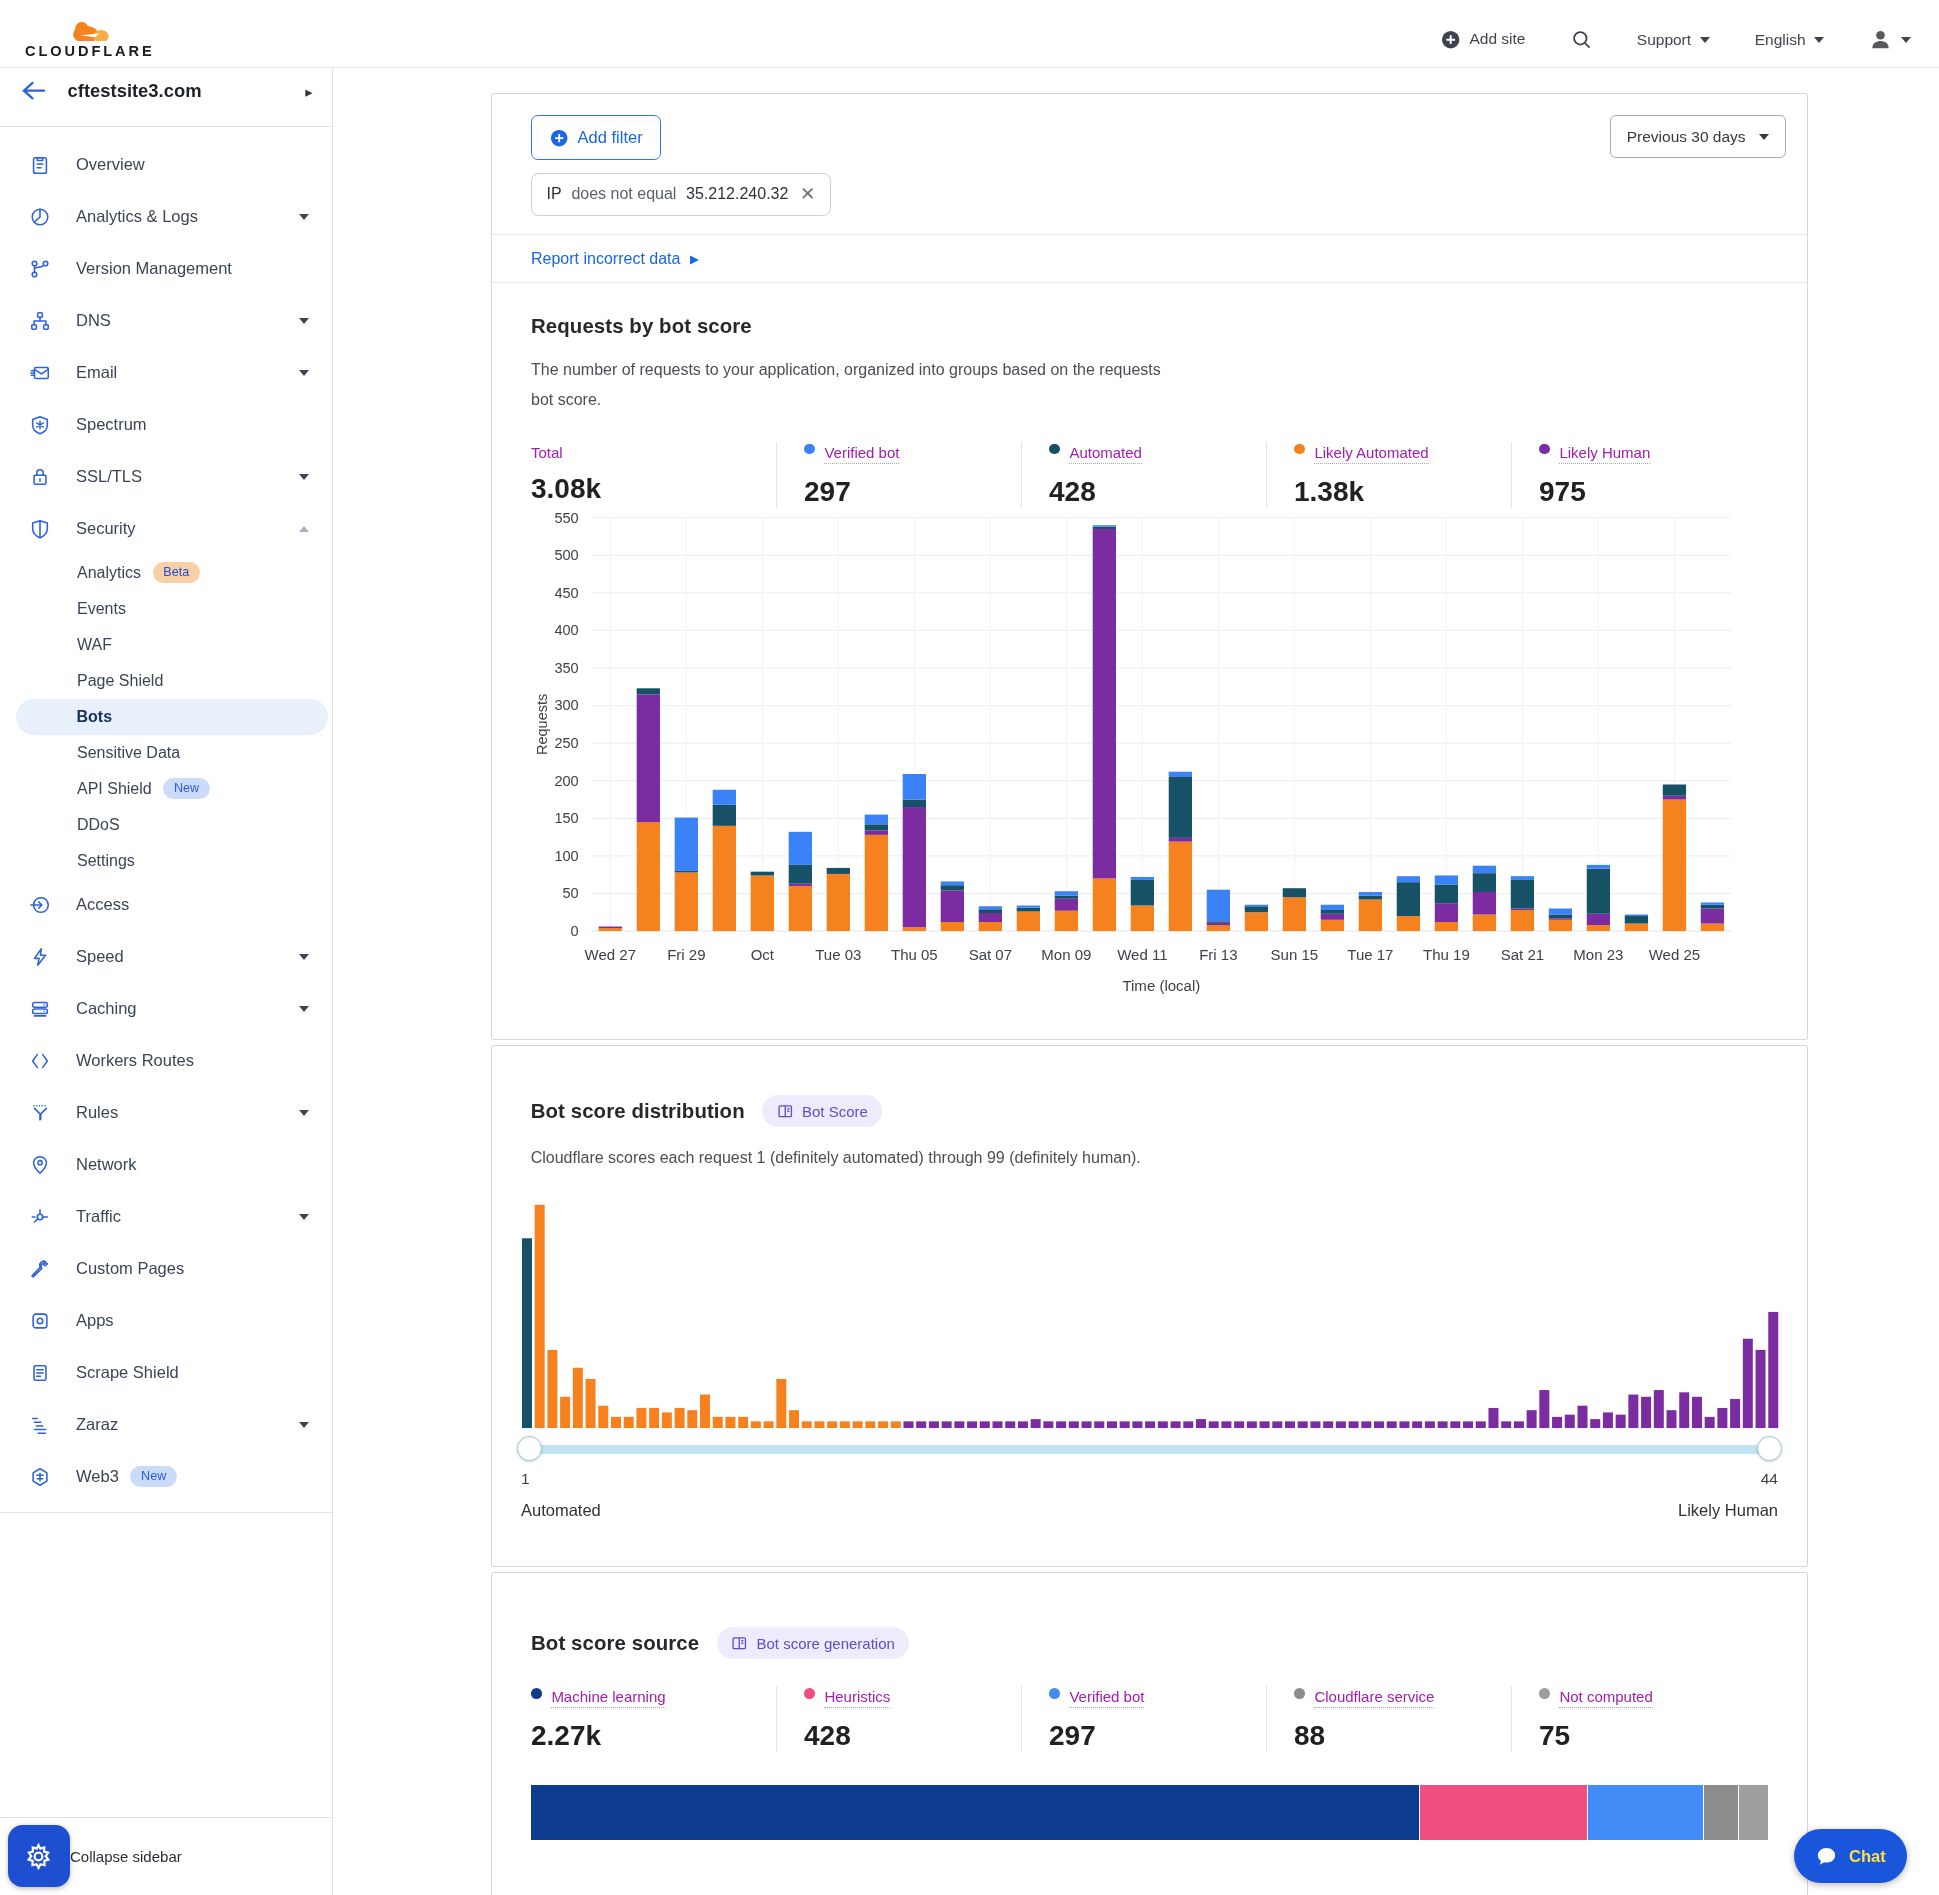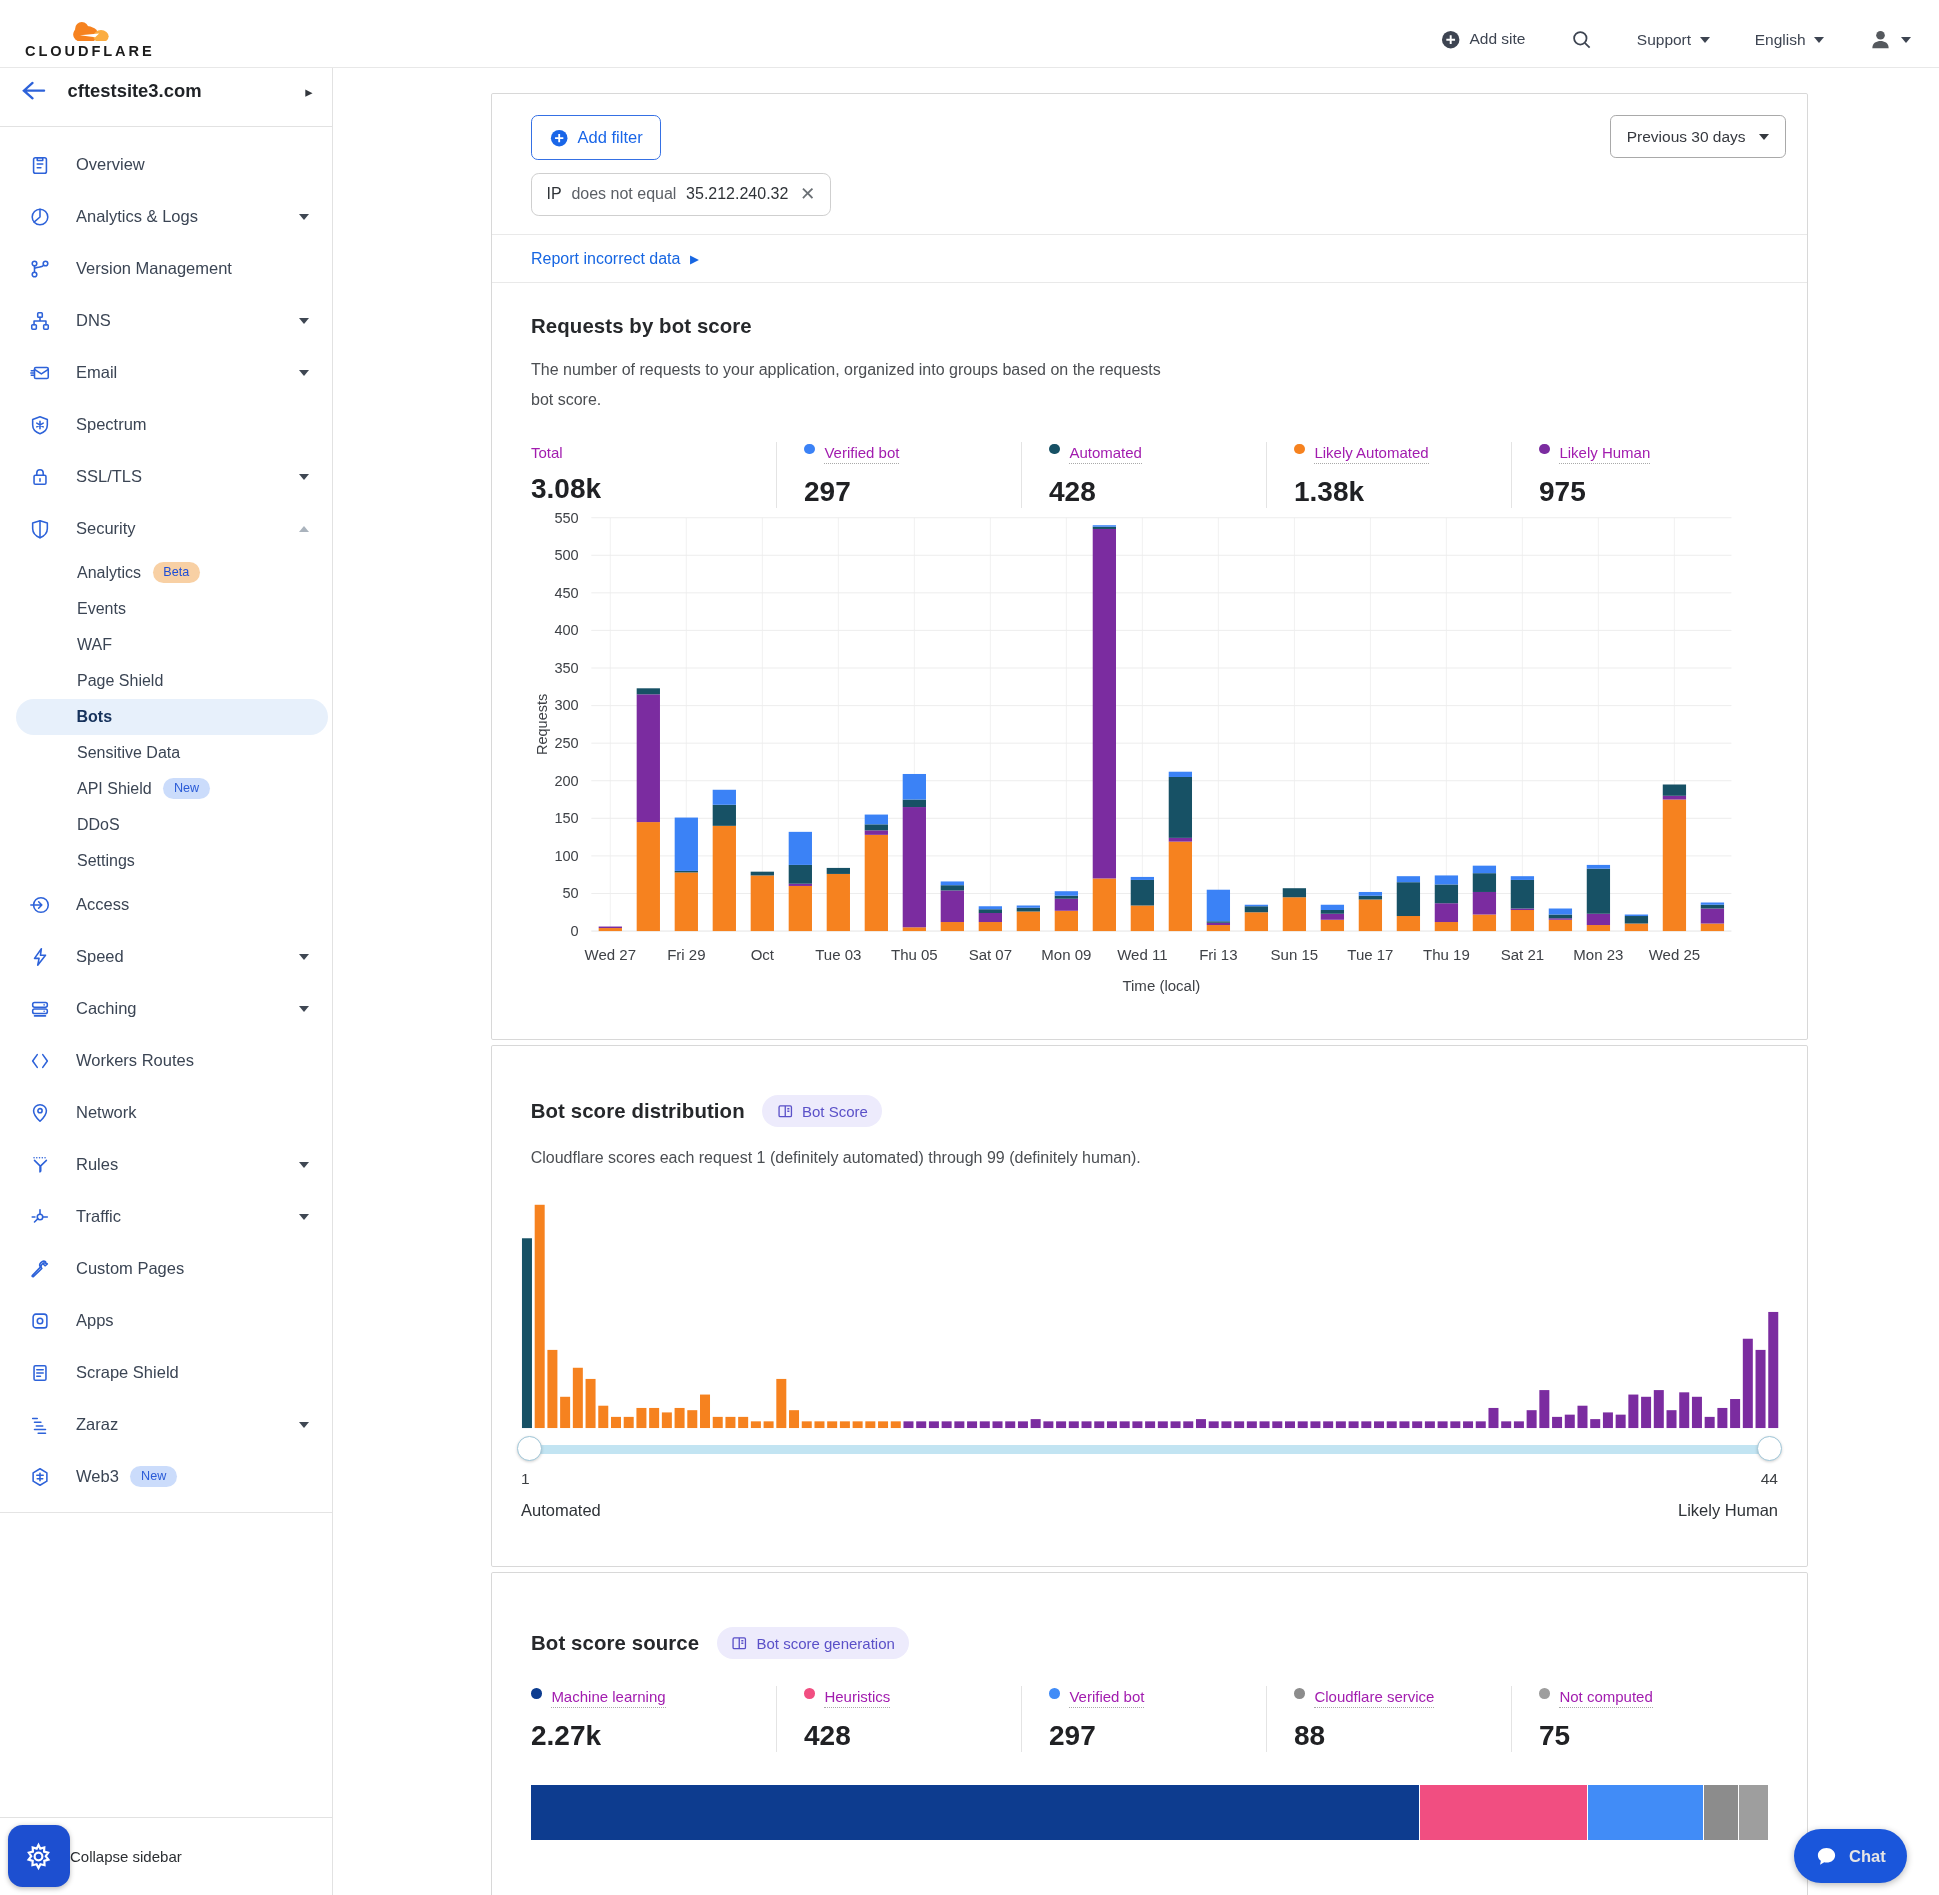--- a/index.html
+++ b/index.html
@@ -76,21 +76,21 @@
   .slider .track { position:absolute; left:0; right:0; top:8.7px; height:8.7px; background:#c2e4f2; border-radius:4.9px; }
   .slider .handle { position:absolute; top:0; width:25px; height:25px; border-radius:50%; background:#fff; border:1.5px solid #9fc6d8; box-shadow:0 1px 2.9px rgba(0,0,0,.18); cursor:pointer; }
   .slider .handle.l { left:-3.9px; } .slider .handle.r { right:-3.9px; }
   .range-labels { display:flex; justify-content:space-between; margin-top:8.7px; font-size:15.5px; color:#3c3f43; }
   .range-names { display:flex; justify-content:space-between; margin-top:12.6px; font-size:16.5px; color:#2f3338; }
 
   .source-bar { display:flex; height:55px; margin-top:33px; }
   .source-bar .seg { border-right:1.9px solid #fff; }
   .source-bar .seg:last-child { border-right:none; }
 
-  .chat-btn { position:absolute; right:33px; bottom:11.6px; height:54px; padding:0 21.3px; border-radius:27px; background:#1a56db; color:#e5e5e5; display:flex; align-items:center; gap:10.7px; font-size:16.5px; font-weight:700; cursor:pointer; box-shadow:0 1.9px 7.8px rgba(0,0,0,.28); z-index:20; }
+  .chat-btn { position:absolute; right:33px; bottom:11.6px; height:54px; padding:0 21.3px; border-radius:27px; background:#1a56db; color:#fde047; display:flex; align-items:center; gap:10.7px; font-size:16.5px; font-weight:700; cursor:pointer; box-shadow:0 1.9px 7.8px rgba(0,0,0,.28); z-index:20; }
 </style>
 </head>
 <body>
 
 <div class="header">
   <div class="brand">
     <span>
       <svg width="47" height="23" viewBox="0 0 48 24">
         <ellipse cx="20" cy="15" rx="13" ry="9" fill="#f6821f"></ellipse>
         <circle cx="16" cy="9" r="7" fill="#f6821f"></circle>
@@ -291,35 +291,35 @@
         <span class="nicon">
           <svg width="22" height="22" viewBox="0 0 24 24" fill="none" stroke="#2d62d9" stroke-width="1.7" stroke-linecap="round" stroke-linejoin="round">
             <path d="M9 5 L4 12 L9 19 M15 5 L20 12 L15 19"></path>
           </svg>
         </span>
         <span>Workers Routes</span>
       </div>
       <div class="nav-item">
         <span class="nicon">
           <svg width="22" height="22" viewBox="0 0 24 24" fill="none" stroke="#2d62d9" stroke-width="1.7" stroke-linecap="round" stroke-linejoin="round">
+            <path d="M6 7 L12 13 V19.5 L12.8 18.5 V13 L19 7"></path>
+            <path d="M5.5 4 h.01 M8.5 4 h.01 M11.5 4 h.01 M14.5 4 h.01 M17.5 4 h.01"></path>
+          </svg>
+        </span>
+        <span>Rules</span>
+        <span class="ncaret down"></span>
+      </div>
+      <div class="nav-item">
+        <span class="nicon">
+          <svg width="22" height="22" viewBox="0 0 24 24" fill="none" stroke="#2d62d9" stroke-width="1.7" stroke-linecap="round" stroke-linejoin="round">
             <path d="M12 21 C12 21 19 14.5 19 9.5 C19 5.9 15.9 3 12 3 C8.1 3 5 5.9 5 9.5 C5 14.5 12 21 12 21 Z"></path>
             <circle cx="12" cy="9.5" r="2.3"></circle>
           </svg>
         </span>
         <span>Network</span>
-      </div>
-      <div class="nav-item">
-        <span class="nicon">
-          <svg width="22" height="22" viewBox="0 0 24 24" fill="none" stroke="#2d62d9" stroke-width="1.7" stroke-linecap="round" stroke-linejoin="round">
-            <path d="M6 7 L12 13 V19.5 L12.8 18.5 V13 L19 7"></path>
-            <path d="M5.5 4 h.01 M8.5 4 h.01 M11.5 4 h.01 M14.5 4 h.01 M17.5 4 h.01"></path>
-          </svg>
-        </span>
-        <span>Rules</span>
-        <span class="ncaret down"></span>
       </div>
       <div class="nav-item">
         <span class="nicon">
           <svg width="22" height="22" viewBox="0 0 24 24" fill="none" stroke="#2d62d9" stroke-width="1.7" stroke-linecap="round" stroke-linejoin="round">
             <circle cx="12" cy="12" r="3"></circle>
             <path d="M15 12 H20 M12 9 V4 M9.8 13.8 L6 17.5 M3.5 12 H6.5"></path>
           </svg>
         </span>
         <span>Traffic</span>
         <span class="ncaret down"></span>

